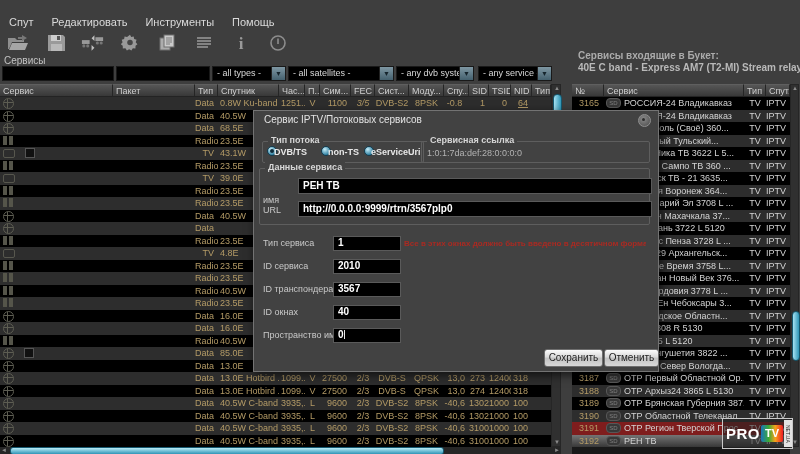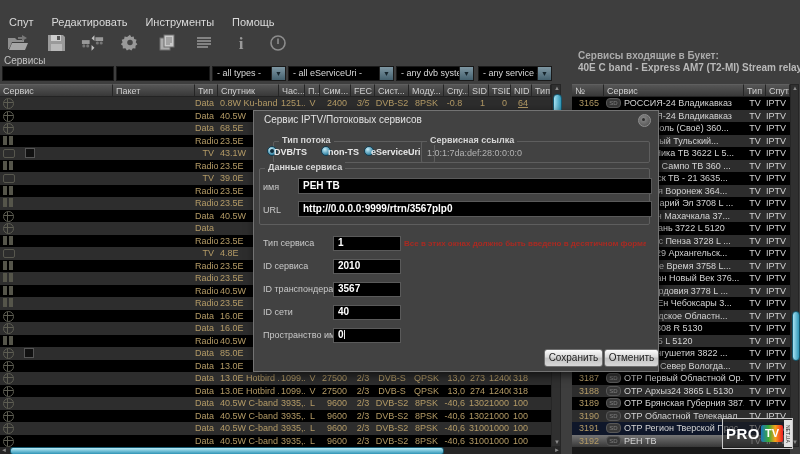--- a/index.html
+++ b/index.html
@@ -169,21 +169,21 @@
   <div class="abs serviceslabel">Сервисы</div>
 
   <div class="abs finput" style="left:2px;top:66px;width:110px;"></div>
   <div class="abs finput" style="left:116px;top:66px;width:92px;"></div>
   <div id="dropdowns">
       <div class="abs dd" style="left: 212px; top: 66px; width: 72px;">
         <span class="ddtext">- all types -</span>
         <span class="ddbtn">▼</span>
       </div>
       <div class="abs dd" style="left: 288px; top: 66px; width: 104px;">
-        <span class="ddtext">- all eServiceUri -</span>
+        <span class="ddtext">- all satellites -</span>
         <span class="ddbtn">▼</span>
       </div>
       <div class="abs dd" style="left: 396px; top: 66px; width: 76px;">
         <span class="ddtext">- any dvb system -</span>
         <span class="ddbtn">▼</span>
       </div>
       <div class="abs dd" style="left: 478px; top: 66px; width: 72px;">
         <span class="ddtext">- any service -</span>
         <span class="ddbtn">▼</span>
       </div>
@@ -207,21 +207,21 @@
         <div class="th" style="width: 21px;">NID</div>
         <div class="th" style="width: 19px;">Тип</div>
       </div>
       <div class="trow" style="background: rgb(45, 45, 45);">
         <div class="td left-val" style="width: 113px; text-align: left; box-sizing: border-box;"><span class="ic-data"></span></div>
         <div class="td left-val" style="width: 82px; text-align: left; padding-left: 2px; box-sizing: border-box;"></div>
         <div class="td left-val" style="width: 23px; text-align: right; padding-right: 4px; box-sizing: border-box;">Data</div>
         <div class="td left-val" style="width: 61px; text-align: left; padding-left: 2px; box-sizing: border-box;">0.8W Ku-band ...</div>
         <div class="td left-val" style="width: 26px; text-align: left; padding-left: 2px; box-sizing: border-box;">1251...</div>
         <div class="td left-val" style="width: 15px; text-align: center; box-sizing: border-box;">V</div>
-        <div class="td left-val" style="width: 31px; text-align: right; padding-right: 4px; box-sizing: border-box;">2400</div>
+        <div class="td left-val" style="width: 31px; text-align: right; padding-right: 4px; box-sizing: border-box;">1100</div>
         <div class="td left-val" style="width: 24px; text-align: center; box-sizing: border-box; font-style: italic;">3/5</div>
         <div class="td left-val" style="width: 34px; text-align: center; box-sizing: border-box;">DVB-S2</div>
         <div class="td left-val" style="width: 35px; text-align: center; box-sizing: border-box;">8PSK</div>
         <div class="td left-val" style="width: 25px; text-align: center; padding-right: 4px; box-sizing: border-box;">-0.8</div>
         <div class="td left-val" style="width: 20px; text-align: right; padding-right: 4px; box-sizing: border-box;">1</div>
         <div class="td left-val" style="width: 22px; text-align: right; padding-right: 4px; box-sizing: border-box;">0</div>
         <div class="td left-val" style="width: 21px; text-align: right; padding-right: 4px; box-sizing: border-box; text-decoration: underline;">64</div>
         <div class="td left-val" style="width: 19px; text-align: left; padding-left: 2px; box-sizing: border-box;"></div>
       </div>
       <div class="trow" style="background: rgb(0, 0, 0);">
@@ -856,21 +856,21 @@
         <div class="td r-txt" style="width: 140px;"><span class="ic-sd">SD</span>ОТР Брянская Губерния 387...</div>
         <div class="td r-txt" style="width: 22px; text-align: center;">TV</div>
         <div class="td r-txt" style="width: 24px;">IPTV</div>
       </div>
       <div class="trow" style="background: rgb(45, 45, 45);">
         <div class="td r-num" style="width: 32px;">3190</div>
         <div class="td r-txt" style="width: 140px;"><span class="ic-sd">SD</span>ОТР Областной Телеканал ...</div>
         <div class="td r-txt" style="width: 22px; text-align: center;">TV</div>
         <div class="td r-txt" style="width: 24px;">IPTV</div>
       </div>
-      <div class="trow" style="background: #0f172a; align-items: flex-end;">
+      <div class="trow" style="background: #7f1d1d; align-items: flex-end;">
         <div class="td r-num" style="width: 32px;">3191</div>
         <div class="td r-txt" style="width: 140px;"><span class="ic-sd">SD</span>ОТР Регион Тверской Прос...</div>
         <div class="td r-txt" style="width: 22px; text-align: center;">TV</div>
         <div class="td r-txt" style="width: 24px;">IPTV</div>
       </div>
       <div class="trow rowsel">
         <div class="td r-num" style="width: 32px;">3192</div>
         <div class="td r-txt" style="width: 140px;"><span class="ic-sd">SD</span>РЕН ТВ</div>
         <div class="td r-txt" style="width: 22px; text-align: center;">TV</div>
         <div class="td r-txt" style="width: 24px;">IPTV</div>
@@ -881,21 +881,21 @@
   <div class="abs vsb" style="left:790px;top:84px;width:9px;height:363px;">
     <span class="sbarrow" style="left:1px;top:0;">▲</span>
     <span class="sbarrow" style="left:1px;bottom:0;">▼</span>
     <div class="vthumb" style="top:226px;height:48px;width:6px;"></div>
   </div>
 
   <div class="abs dialog">
     <div class="dlgtitle">Сервис IPTV/Потоковых сервисов</div>
     <div class="dlgclose"></div>
 
-    <div class="grp" style="left:19px;top:30px;width:160px;height:20px;">
+    <div class="grp" style="left:8px;top:30px;width:160px;height:20px;">
       <span class="legend">Тип потока</span>
     </div>
     <div id="radios">
         <div class="radio" style="left: 13px; top: 35px;">
           <div class="dot"></div>
         </div>
         <div class="radiolab" style="left: 20px; top: 36px;">DVB/TS</div>
         <div class="radio" style="left: 67px; top: 35px;"></div>
         <div class="radiolab" style="left: 74px; top: 36px;">non-TS</div>
         <div class="radio" style="left: 110px; top: 35px;"></div>
@@ -903,33 +903,33 @@
       </div>
 
     <div class="grp" style="left:167px;top:30px;width:227px;height:20px;">
       <span class="legend">Сервисная ссылка</span>
     </div>
     <div class="svcref" style="left:173px;top:37px;">1:0:1:7da:def:28:0:0:0:0</div>
 
     <div class="grp" style="left:5px;top:57px;width:389px;height:55px;">
       <span class="legend">Данные сервиса</span>
     </div>
-    <div class="dlglabel" style="left:9px;top:71px;">имя</div>
+    <div class="dlglabel" style="left:9px;top:84px;">имя</div>
     <div class="dlginput" style="left:44px;top:67px;width:348px;height:14px;">РЕН ТВ</div>
     <div class="dlglabel" style="left:9px;top:94px;">URL</div>
     <div class="dlginput" style="left:44px;top:90px;width:348px;height:14px;">http://0.0.0.0:9999/rtrn/3567plp0</div>
 
     <div id="dvbfields">
         <div class="dlglabel" style="left: 9px; top: 127px;">Тип сервиса</div>
         <div class="dlginput" style="left: 79px; top: 125px; width: 62px; height: 13px; line-height: 12px;">1</div>
         <div class="dlglabel" style="left: 9px; top: 150px;">ID сервиса</div>
         <div class="dlginput" style="left: 79px; top: 148px; width: 62px; height: 13px; line-height: 12px;">2010</div>
         <div class="dlglabel" style="left: 9px; top: 173px;">ID транспондера</div>
         <div class="dlginput" style="left: 79px; top: 171px; width: 62px; height: 13px; line-height: 12px;">3567</div>
-        <div class="dlglabel" style="left: 9px; top: 196px;">ID сети</div>
+        <div class="dlglabel" style="left: 9px; top: 196px;">ID окнах</div>
         <div class="dlginput" style="left: 79px; top: 194px; width: 62px; height: 13px; line-height: 12px;">40</div>
         <div class="dlglabel" style="left: 9px; top: 219px;">Пространство имен</div>
         <div class="dlginput" style="left: 79px; top: 217px; width: 62px; height: 13px; line-height: 12px;">0<span class="caret"></span></div>
       </div>
     <div class="warn" style="left:150px;top:128px;width:242px;">Все в этих окнах должно быть введено в десятичном формате!</div>
 
     <div class="btn" style="left:290px;top:238px;width:57px;">Сохранить</div>
     <div class="btn" style="left:350px;top:238px;width:53px;">Отменить</div>
   </div>
 

